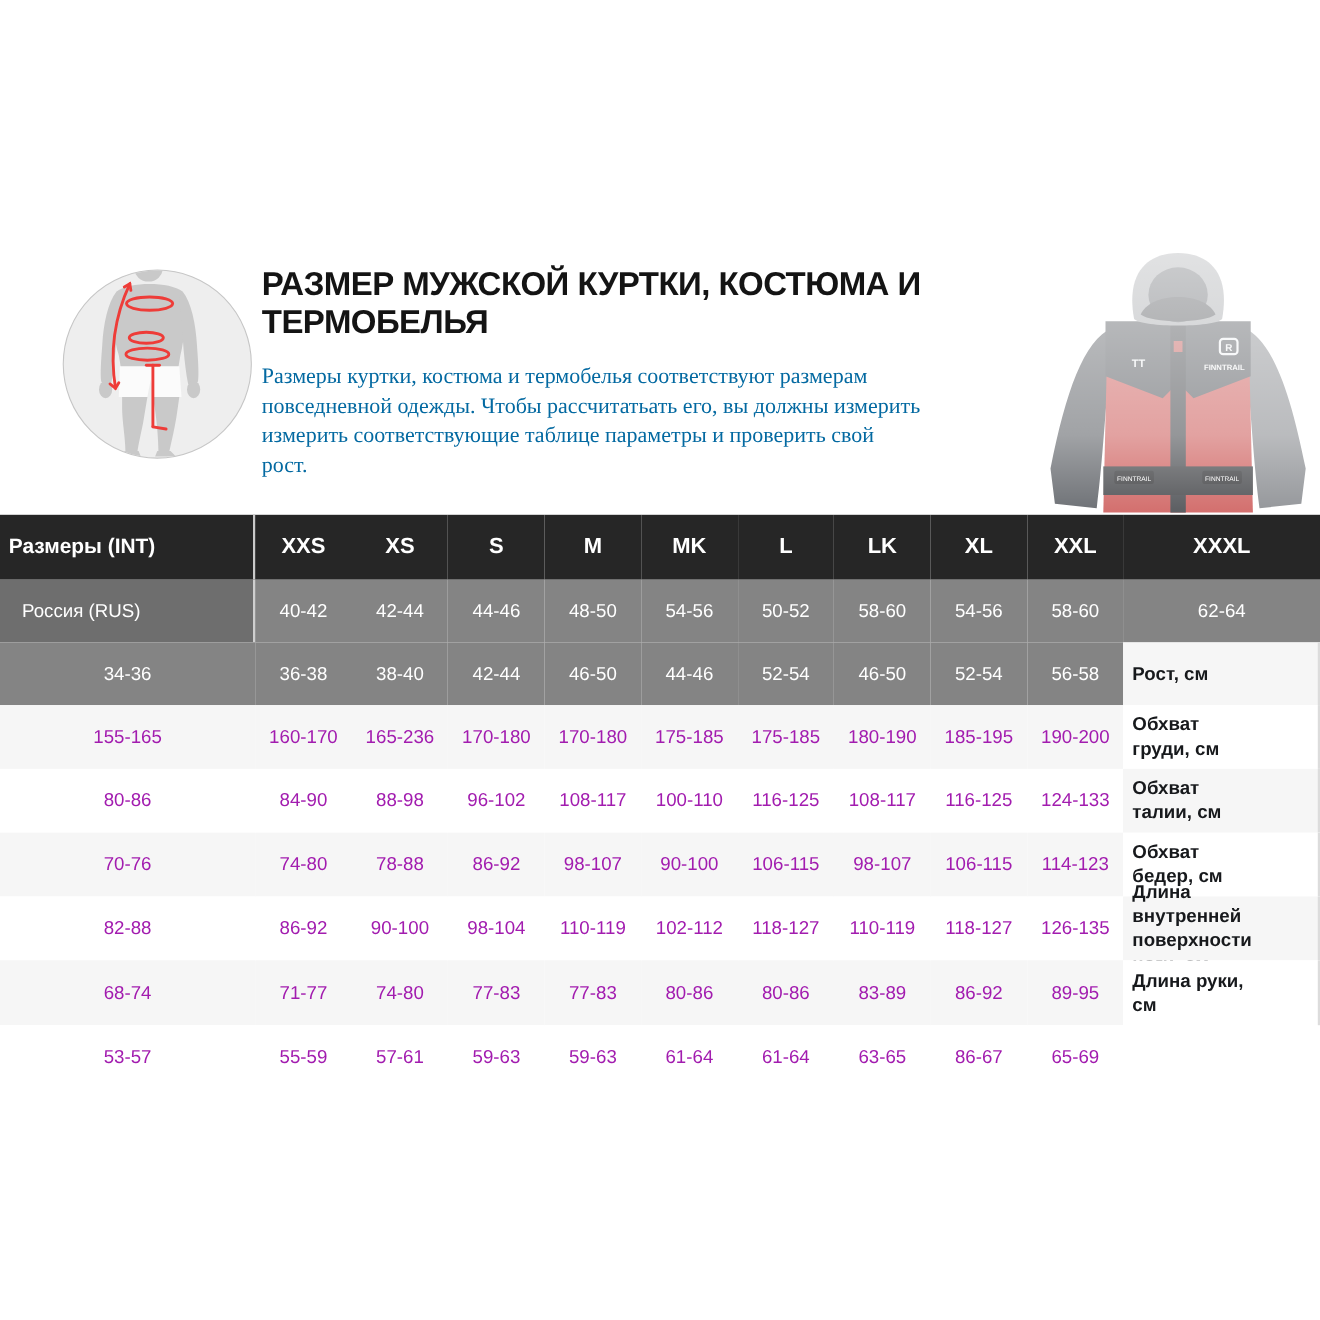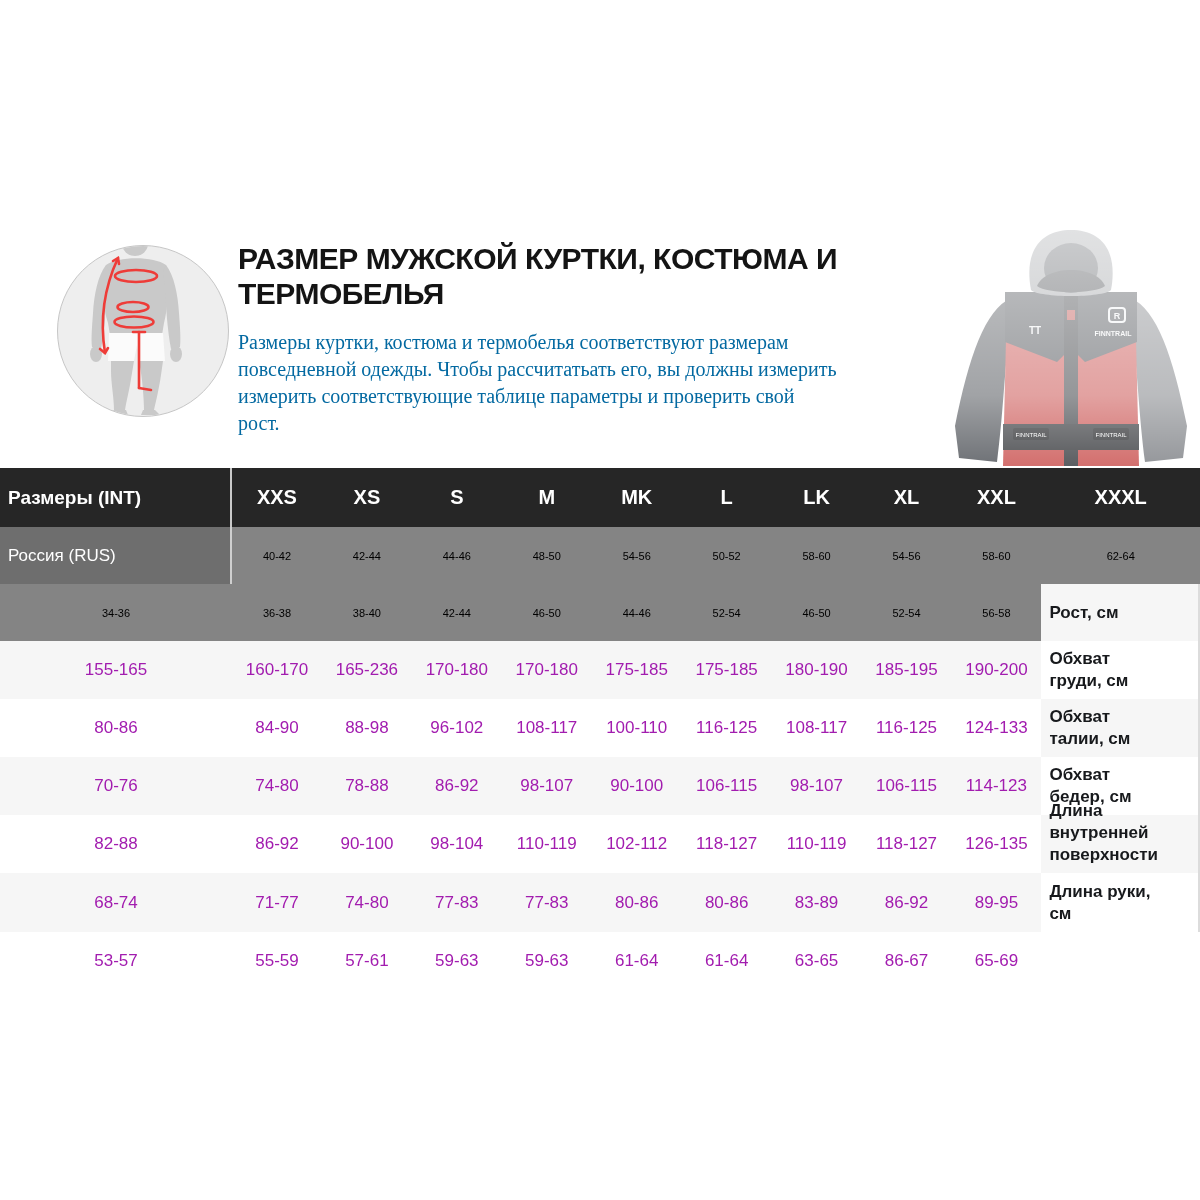--- a/index.html
+++ b/index.html
@@ -25,23 +25,23 @@
   
   #size-table{
     position:absolute;left:0;top:468px;width:1200px;
     display:grid;
     grid-template-columns:232px repeat(10,1fr);
     grid-template-rows:59px 57px 57px 58px 58px 58px 58px 59px 58px;
   }
   .cell{display:flex;align-items:center;justify-content:center;box-sizing:border-box;}
   .th{background:#262626;color:#ffffff;font-weight:bold;font-size:20px;}
   .th.corner{justify-content:flex-start;padding-left:8px;font-size:19px;border-right:2px solid #c9c9c9;}
-  .g-label{background:#6e6e6e;color:#ffffff;font-size:17px;justify-content:flex-start;padding-left:8px;border-right:2px solid #cfcfcf;}
-  .g-val{background:#848484;color:#000000;font-size:11px;}
-  .b-label{background:#ffffff;color:#17191c;font-weight:bold;font-size:17px;line-height:22px;justify-content:flex-start;padding-left:8px;padding-right:40px;border-right:2px solid #dcdcdc;}
+  .g-label{background:#6e6e6e;color:#ffffff;font-size:17px;justify-content:flex-start;padding-left:20px;border-right:2px solid #cfcfcf;}
+  .g-val{background:#848484;color:#ffffff;font-size:17px;}
+  .b-label{background:#ffffff;color:#17191c;font-weight:bold;font-size:17px;line-height:22px;justify-content:flex-start;padding-left:8px;padding-right:60px;border-right:2px solid #dcdcdc;}
   .b-val{background:#ffffff;color:#a21caf;font-size:17px;}
   .alt{background:#f6f6f6;}
 </style>
 </head>
 <body>
 
 <div class="page">
 
   <div class="figure-wrap">
     <svg width="174" height="176" viewBox="0 0 174 176">

